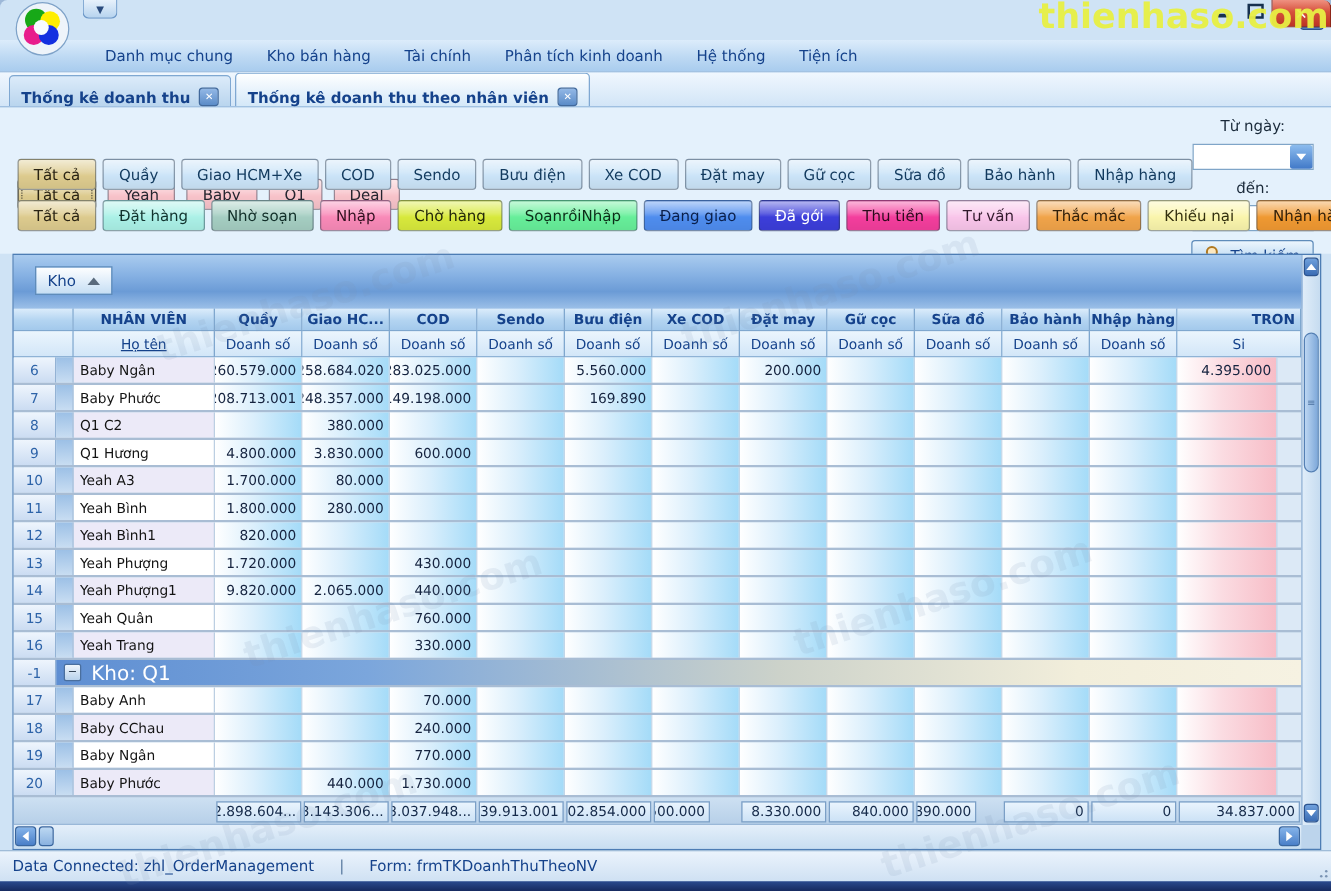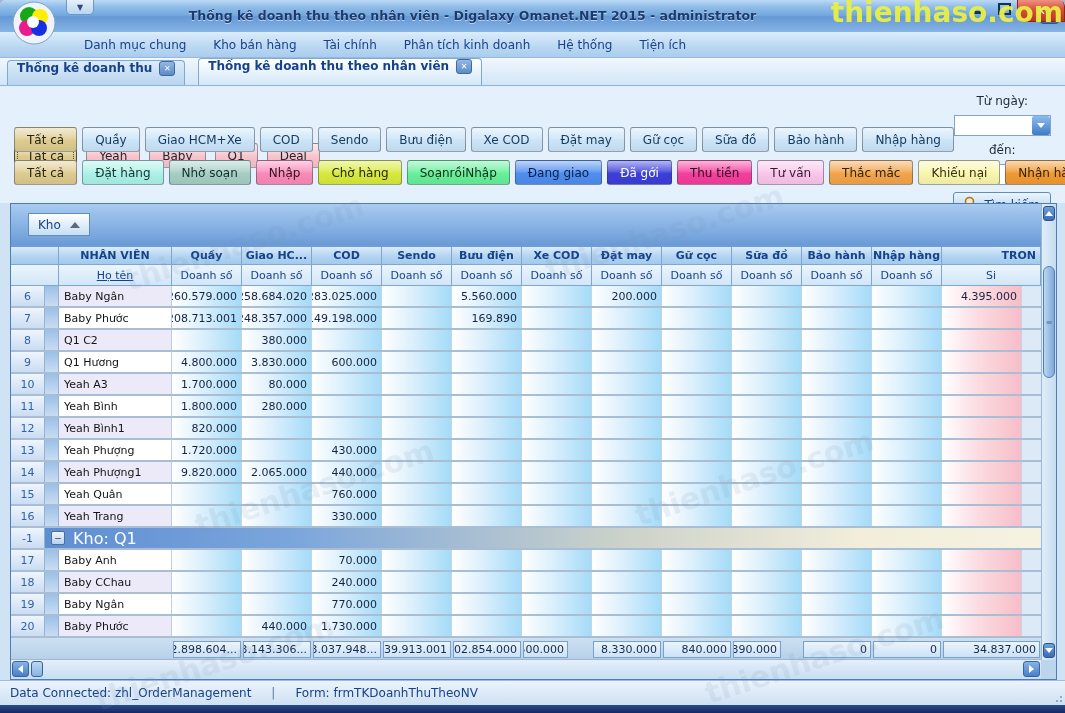--- a/index.html
+++ b/index.html
@@ -30,21 +30,21 @@
   
   .menu-bar{position:absolute;left:0;top:32px;right:0;height:26px;
     background:linear-gradient(180deg,#dcecfb,#bdd9f3 55%,#a9ccee);
     border-bottom:1px solid #98b9dd;display:flex;align-items:center;
     padding-left:84px;gap:27px;box-sizing:border-box;}
   .menu-item{font-size:12px;color:#15428b;white-space:nowrap;cursor:default;}
   
   .tab-strip{position:absolute;left:0;top:58px;right:0;height:28px;
     background:linear-gradient(180deg,#f0f7fe,#d2e5f7);border-bottom:1px solid #8fb4da;
     display:flex;align-items:flex-end;padding:0 0 0 7px;box-sizing:border-box;}
-  .tab{display:flex;align-items:flex-start;gap:7px;padding:0 9px;margin-right:13px;height:24px;
+  .tab{display:flex;align-items:flex-end;gap:7px;padding:0 9px;margin-right:3px;height:24px;
     border:1px solid #7fa8d2;border-bottom:none;border-radius:4px 4px 0 0;
     font-size:12px;font-weight:bold;color:#15428b;
     background:linear-gradient(#dcebfa,#b9d5ee);white-space:nowrap;}
   .tab.active{background:linear-gradient(#ffffff,#e6f2fc 55%,#d4e8f8);height:26px;}
   .tab-close{width:14px;height:13px;border-radius:3px;
     background:linear-gradient(#93b8e6,#5b8cc8);border:1px solid #41699c;
     color:#fff;font-size:8px;display:flex;align-items:center;justify-content:center;}
   .strip-close{position:absolute;right:6px;top:7px;width:17px;height:15px;border-radius:3px;
     background:linear-gradient(#6b9ad8,#3f6fb4);border:1px solid #2d538c;color:#fff;
     font-size:9px;display:flex;align-items:center;justify-content:center;}
@@ -68,21 +68,21 @@
   .combo-arrow{margin-left:auto;width:18px;border-radius:2px;
     background:linear-gradient(#8cbcee,#4179c8);display:flex;align-items:center;justify-content:center;}
   .tri-dn{width:0;height:0;border-left:4px solid transparent;border-right:4px solid transparent;
     border-top:5px solid #fff;}
   .search-btn{height:23px;display:flex;align-items:center;gap:6px;padding:0 10px;
     background:linear-gradient(#ecf5fd,#c4def4 55%,#abd0ee);border:1px solid #5f8cba;
     border-radius:3px;font-size:12px;color:#15428b;}
   
   .grid-outer{position:absolute;left:10px;top:203px;width:1047px;height:477px;
     border:1px solid #4d7db4;box-sizing:border-box;background:#bcd4ec;}
-  .group-panel{position:absolute;left:0;top:0;right:0;height:60px;
+  .group-panel{position:absolute;left:0;top:0;right:0;height:43px;
     background:linear-gradient(180deg,#a9cbef 0%,#86b1e3 38%,#6b9bd6 68%,#9cc0e8 100%);}
   .group-chip{position:absolute;left:17px;top:9px;height:23px;padding:0 9px;display:flex;
     align-items:center;gap:9px;background:linear-gradient(#fdfeff,#dcebf9 60%,#c6def3);
     border:1px solid #5f8cba;font-size:12px;color:#15428b;box-sizing:border-box;}
   .tri-up{width:0;height:0;border-left:5px solid transparent;border-right:5px solid transparent;
     border-bottom:6px solid #5a6a7c;}
   .hdr-band{position:absolute;left:0;top:43px;height:18px;display:flex;}
   .hdr-sub{position:absolute;left:0;top:61px;height:21px;display:flex;}
   .hcell{box-sizing:border-box;height:100%;border-right:1px solid #7fa7ce;border-bottom:1px solid #7fa7ce;
     display:flex;align-items:center;justify-content:center;font-size:11px;font-weight:bold;color:#15428b;
@@ -143,23 +143,20 @@
   .bottom-strip{position:absolute;left:0;right:0;top:705px;height:8px;
     background:linear-gradient(180deg,#2a4a8e,#16295e);}
   .wm{position:absolute;z-index:40;font-size:30px;font-weight:bold;color:rgba(120,145,180,.13);
     transform:rotate(-18deg);pointer-events:none;white-space:nowrap;}
 </style>
 </head>
 <body>
 
 <div class="window">
 
-  <div class="title-bar">
-    <div class="title-text">Thống kê doanh thu theo nhân viên - Digalaxy Omanet.NET 2015 - administrator</div>
-  </div>
   <div class="app-logo">
     <svg width="44" height="44" viewBox="0 0 44 44">
       <circle cx="22" cy="22" r="21" fill="#eef4fa" stroke="#7ea2c8"></circle>
       <circle cx="17" cy="15" r="9" fill="#17a817"></circle>
       <circle cx="28" cy="16" r="8" fill="#ffee00"></circle>
       <circle cx="15" cy="27" r="8" fill="#e81c8c"></circle>
       <circle cx="27" cy="27" r="8" fill="#1430e0"></circle>
       <circle cx="21" cy="21" r="6" fill="#f8fbff"></circle>
     </svg>
   </div>

